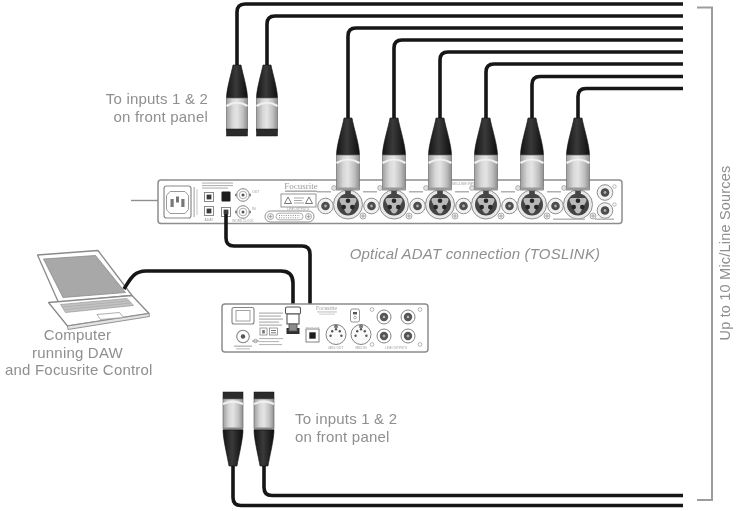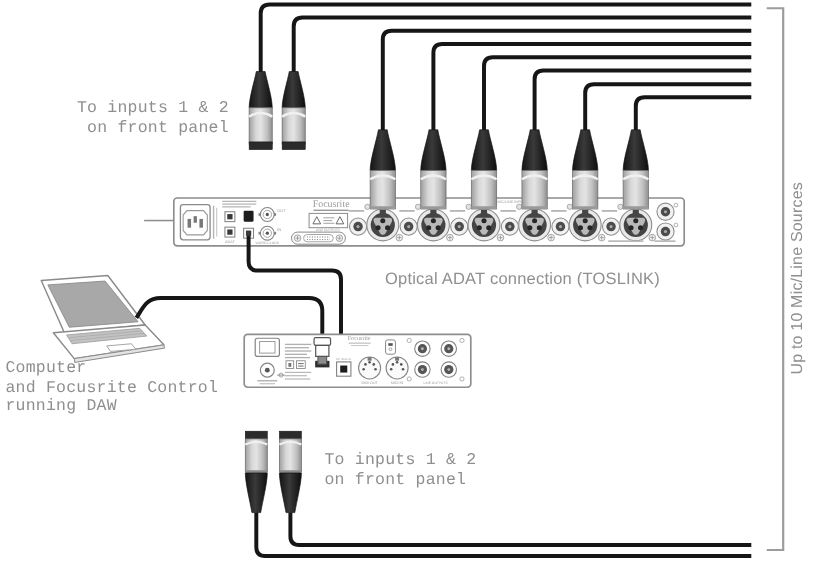--- a/index.html
+++ b/index.html
@@ -1,23 +1,23 @@
 <!DOCTYPE html>
 <html><head>
 <meta charset="utf-8">
 <style>
   html,body{margin:0;padding:0;background:#fff;}
   #stage{position:relative;width:742px;height:511px;background:#ffffff;overflow:hidden;
          font-family:"Liberation Sans",sans-serif;}
   .lbl{position:absolute;font-size:15px;line-height:17.5px;color:#8f8f8f;letter-spacing:0.2px;white-space:nowrap;}
-  .lbl div{white-space:nowrap;font-family:Liberation Mono, monospace;}
+  .lbl div{white-space:nowrap;}
   #lbl-top-inputs{left:60px;top:90px;width:148px;text-align:right;}
   #lbl-octopre{left:20px;top:182px;width:123px;text-align:right;}
-  #lbl-computer{left:5px;top:326px;width:145px;}
-  #lbl-adat{left:345px;top:245px;width:260px;text-align:center;}
+  #lbl-computer{left:5px;top:326px;width:145px;text-align:center;}
+  #lbl-adat{left:345px;top:245px;width:260px;text-align:center;font-style:italic;}
   #lbl-bottom-inputs{left:295px;top:410px;text-align:left;}
   #lbl-sources{left:616px;top:244px;width:220px;height:18px;text-align:center;
                transform:rotate(-90deg);font-size:14.5px;}
   svg{position:absolute;left:0;top:0;}
   svg text{font-family:"Liberation Sans",sans-serif;fill:#9a9a9a;}
   .logo-serif{font-family:"Liberation Serif",serif;}
 </style>
 </head>
 <body>
 
@@ -330,22 +330,22 @@
 </svg>
 
 <div class="lbl" id="lbl-top-inputs">
   <div>To inputs 1 &amp; 2</div>
   <div>on front panel</div>
 </div>
 
 
 <div class="lbl" id="lbl-computer">
   <div>Computer</div>
+  <div>running DAW</div>
   <div>and Focusrite Control</div>
-  <div>running DAW</div>
 </div>
 
 <div class="lbl" id="lbl-adat">Optical ADAT connection (TOSLINK)</div>
 
 <div class="lbl" id="lbl-bottom-inputs">
   <div>To inputs 1 &amp; 2</div>
   <div>on front panel</div>
 </div>
 
 <div class="lbl" id="lbl-sources">Up to 10 Mic/Line Sources</div>

